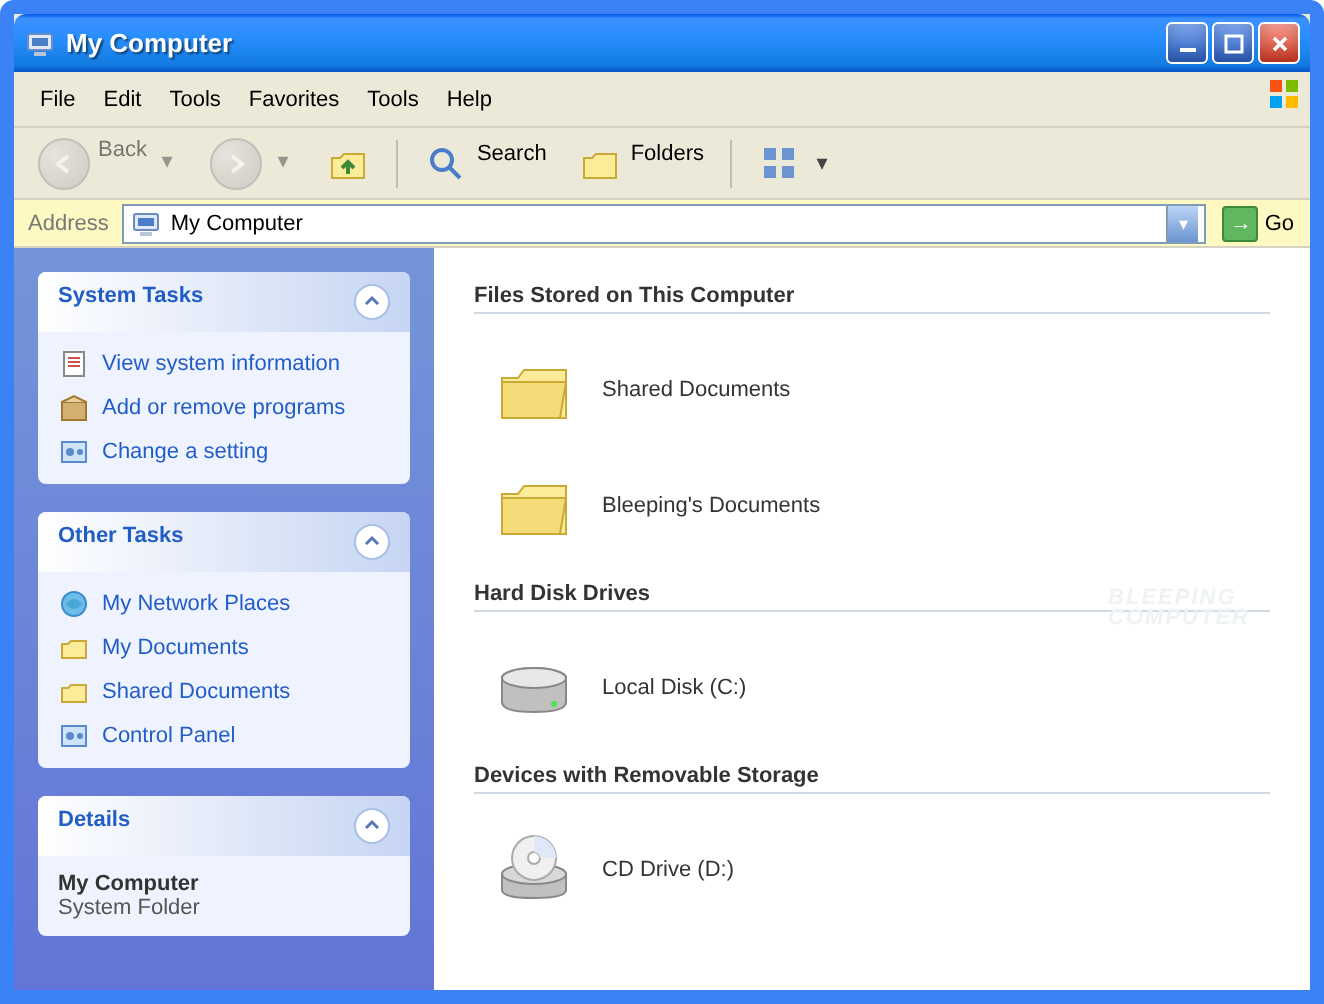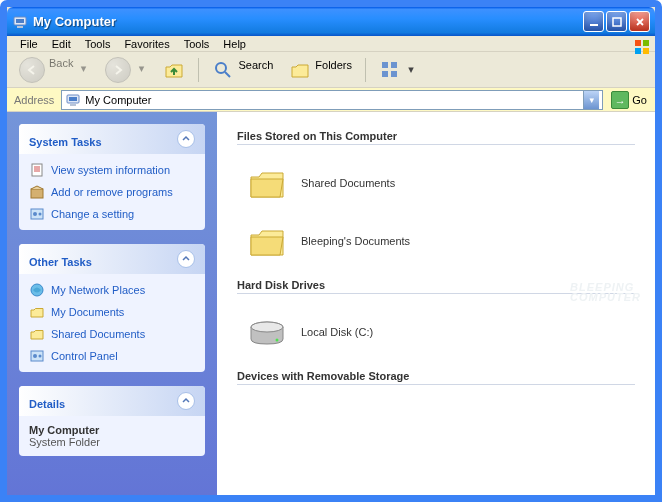--- a/index.html
+++ b/index.html
@@ -5,48 +5,48 @@
 * { margin:0; padding:0; box-sizing:border-box; font-family:Tahoma,sans-serif; font-size:11px; }
 body { background:#fff; width:662px; height:502px; overflow:hidden; }
 .window { width:662px; height:502px; border:7px solid #3b82f6; background:#ece9d8; display:flex; flex-direction:column; border-radius:7px 7px 0 0; overflow:hidden;}
 .titlebar { height:29px; background:linear-gradient(to bottom,#0058e6 0%,#3d91ff 8%,#288eff 40%,#127be0 88%,#0854c9 100%); display:flex; align-items:center; padding:0 5px; color:#fff; border-radius:6px 6px 0 0;}
 .titlebar .ticon { width:16px; height:16px; margin-right:5px; }
 .titlebar .title { font-weight:bold; font-size:13px; flex:1; text-shadow:1px 1px 1px rgba(0,0,0,0.5);}
 .tb-btns { display:flex; gap:2px; }
 .tb-btn { width:21px; height:21px; border-radius:3px; border:1px solid #fff; display:flex; align-items:center; justify-content:center; color:#fff; font-weight:bold; font-family:Arial; box-shadow:inset 0 -5px 8px rgba(0,0,0,0.2);}
 .tb-min,.tb-max{background:linear-gradient(to bottom,#7ba4e8,#3065cc);}
 .tb-close{background:linear-gradient(to bottom,#f09b8f,#e03d26);}
-.menubar { height:16px; background:#ece9d8; display:flex; align-items:center; padding:0 6px; border-bottom:1px solid #d6d2c2; position:relative;}
+.menubar { height:28px; background:#ece9d8; display:flex; align-items:center; padding:0 6px; border-bottom:1px solid #d6d2c2; position:relative;}
 .menubar .mitem { padding:3px 7px; cursor:pointer;}
 .winflag{position:absolute;right:4px;top:2px;width:18px;height:18px;}
 .toolbar { height:36px; background:#ece9d8; display:flex; align-items:center; padding:0 6px; gap:4px; border-bottom:1px solid #d6d2c2;}
 .tbtn { display:flex; gap:4px; padding:3px 5px; border:1px solid transparent; border-radius:3px; cursor:pointer;}
 .tbtn.disabled{opacity:0.5;cursor:default;}
 .sep{width:1px;height:24px;background:#c0c0b0;margin:0 3px;}
 .nav-circle{width:26px;height:26px;border-radius:50%;background:radial-gradient(circle at 30% 30%,#e0e0e0,#b0b0b0);border:1px solid #999;display:flex;align-items:center;justify-content:center;}
 .drop{width:12px;height:24px;display:flex;align-items:center;justify-content:center;color:#444;}
 .addrbar { height:24px; background:#fef9c3; display:flex; align-items:center; padding:0 4px; gap:4px; border-bottom:1px solid #d6d2c2;}
 .addrbar .lbl{color:#777;padding:0 3px;}
 .addr-input{flex:1;height:20px;border:1px solid #7f9db9;background:#fff;display:flex;align-items:center;padding:0 3px;gap:4px;}
 .addr-drop{width:16px;height:18px;background:linear-gradient(to bottom,#bcd4f6,#6c94d0);border-left:1px solid #7f9db9;display:flex;align-items:center;justify-content:center;color:#fff;font-size:9px;}
 .go-btn{display:flex;align-items:center;gap:3px;padding:0 4px;height:20px;}
 .go-arrow{width:18px;height:18px;background:#5fb85f;border:1px solid #3a8a3a;display:flex;align-items:center;justify-content:center;color:#fff;font-weight:bold;border-radius:2px;}
 .content{flex:1;display:flex;background:linear-gradient(to bottom,#7495d9,#6375d6);overflow:hidden;}
 .sidebar{width:210px;padding:12px;display:flex;flex-direction:column;gap:14px;overflow-y:auto;}
 .panel{background:#eff3ff;border-radius:4px;overflow:hidden;}
-.panel-head{background:linear-gradient(to right,#fff,#c6d5f3);padding:6px 10px;display:flex;align-items:flex-end;justify-content:space-between;color:#215dc6;font-weight:bold;font-size:11px;cursor:pointer;}
+.panel-head{background:linear-gradient(to right,#fff,#c6d5f3);padding:6px 10px;display:flex;align-items:flex-start;justify-content:space-between;color:#215dc6;font-weight:bold;font-size:11px;cursor:pointer;}
 .panel-head .chev{width:18px;height:18px;border-radius:50%;background:#fff;border:1px solid #a8c0e8;display:flex;align-items:center;justify-content:center;color:#5478b8;}
 .panel-body{padding:8px 10px;display:flex;flex-direction:column;gap:6px;}
 .task-link{display:flex;align-items:center;gap:6px;color:#215dc6;cursor:pointer;}
 .task-link .ticon2{width:16px;height:16px;flex-shrink:0;}
 .details-body{padding:8px 10px;}
 .details-body .dn{font-weight:bold;color:#333;}
 .details-body .dt{color:#555;}
 .main{flex:1;background:#fff;padding:12px 20px;overflow-y:auto;position:relative;}
-.watermark{position:absolute;right:14px;top:170px;font-size:26px;font-weight:bold;font-style:italic;color:#eef2f4;letter-spacing:1px;line-height:0.94;pointer-events:none;white-space:nowrap;}
+.watermark{position:absolute;right:30px;top:170px;font-size:26px;font-weight:bold;font-style:italic;color:#eef2f4;letter-spacing:1px;line-height:0.94;pointer-events:none;white-space:nowrap;}
 .section-head{font-weight:bold;color:#333;border-bottom:1px solid #d0d7e5;padding-bottom:2px;margin-bottom:12px;margin-top:6px;}
 .item{display:flex;align-items:center;gap:14px;padding:6px 0 12px 10px;cursor:pointer;}
 .item .big-ico{width:40px;height:40px;flex-shrink:0;}
 .item .lbl2{color:#333;}
 svg{display:block;}
 </style>
 </head>
 <body>
 
 <div class="window">
@@ -315,15 +315,27 @@
               <ellipse cx="20" cy="15" rx="16" ry="5" fill="#d8d8d8" stroke="#888"></ellipse>
               <path d="M4 15 L4 27 Q4 32 20 32 Q36 32 36 27 L36 15" fill="#c0c0c0" stroke="#888"></path>
               <ellipse cx="20" cy="15" rx="16" ry="5" fill="#e8e8e8" stroke="#888"></ellipse>
               <circle cx="30" cy="28" r="1.5" fill="#50e050"></circle>
             </svg>
           </span>
         <span class="lbl2">Local Disk (C:)</span>
       </div>
 
       <div class="section-head">Devices with Removable Storage</div>
+      <div class="item">
+        <span class="big-ico">
+            <svg viewBox="0 0 40 40">
+              <path d="M4 22 L4 30 Q4 34 20 34 Q36 34 36 30 L36 22" fill="#c0c0c0" stroke="#888"></path>
+              <ellipse cx="20" cy="22" rx="16" ry="5" fill="#d8d8d8" stroke="#888"></ellipse>
+              <circle cx="20" cy="14" r="11" fill="#f0f0f0" stroke="#aaa"></circle>
+              <circle cx="20" cy="14" r="3" fill="#fff" stroke="#aaa"></circle>
+              <path d="M20 3 A11 11 0 0 1 31 14 L23 14 A3 3 0 0 0 20 11 Z" fill="#e0e8f8"></path>
+            </svg>
+          </span>
+        <span class="lbl2">CD Drive (D:)</span>
+      </div>
     </div>
   </div>
 </div>
 
 </body></html>

